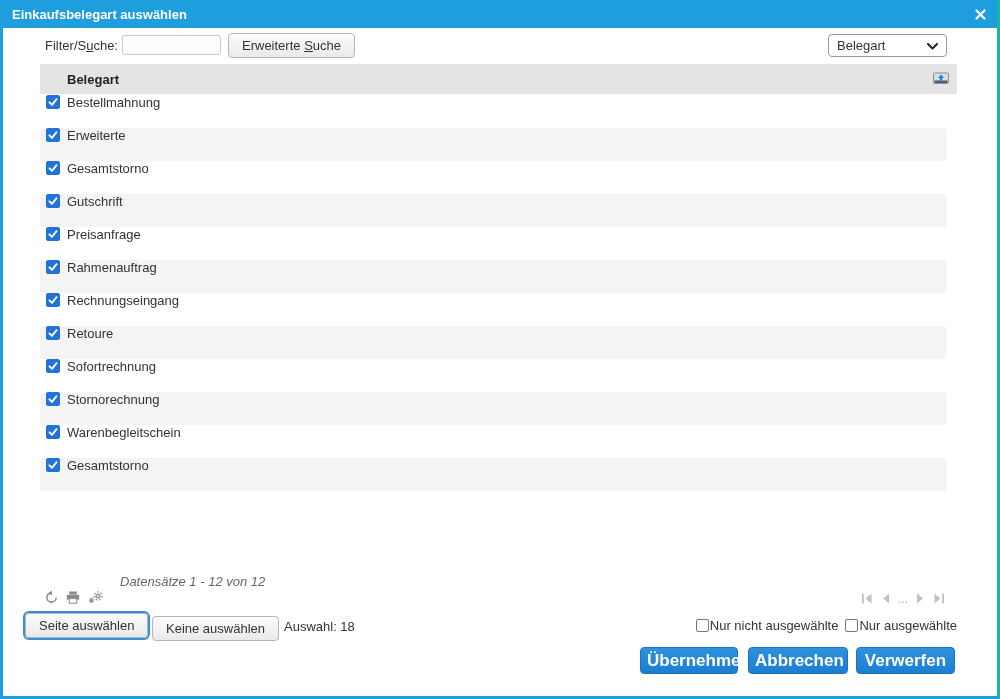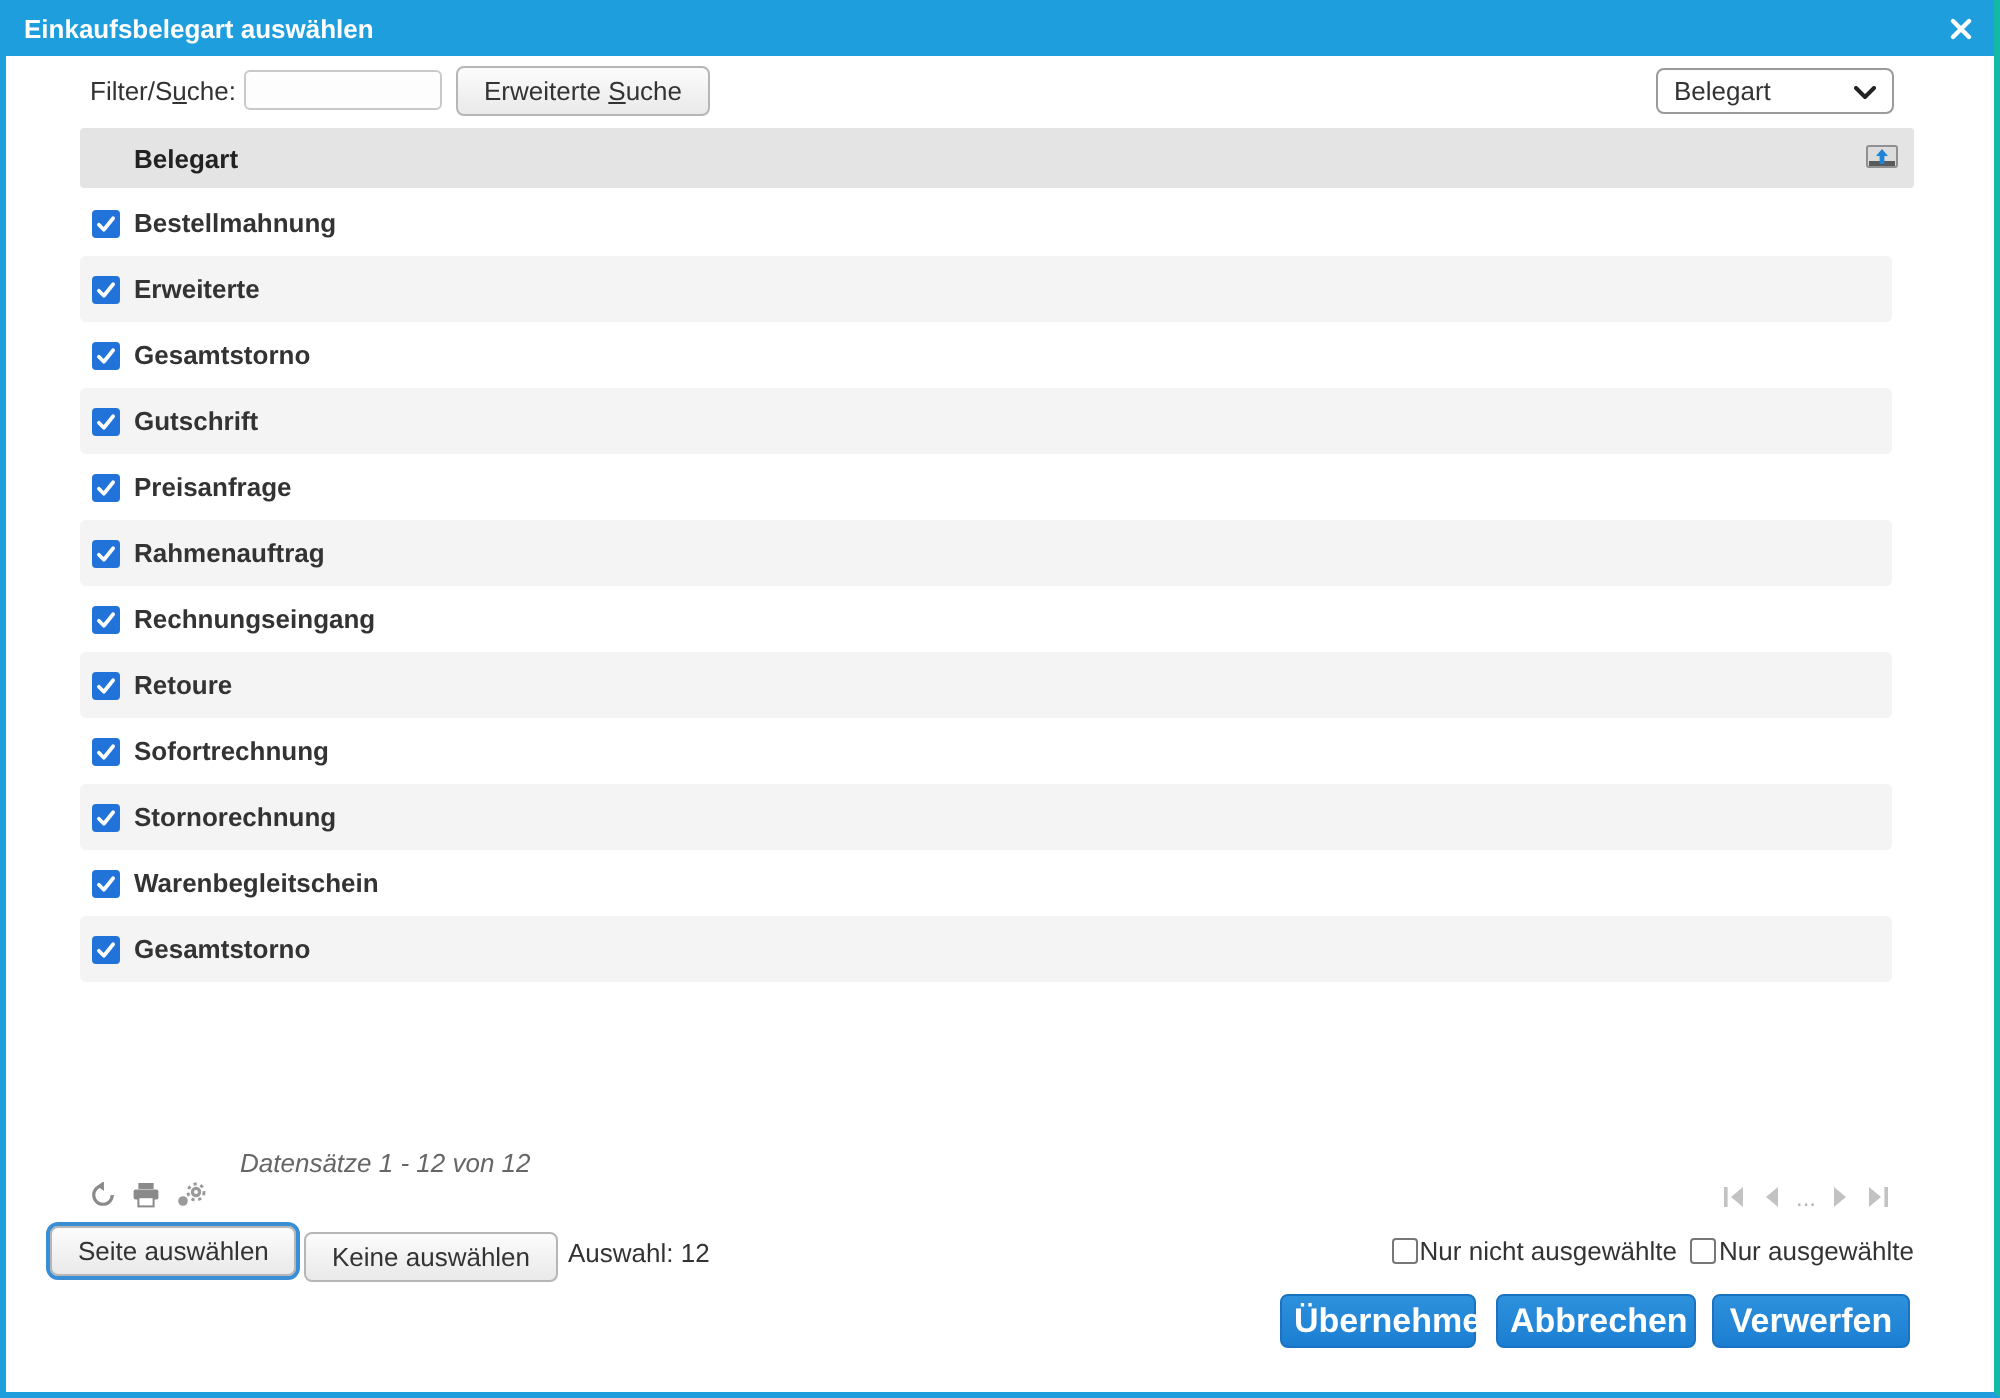--- a/index.html
+++ b/index.html
@@ -43,21 +43,21 @@
 
   
   .table-header {
     position:absolute; left:37px; top:36px; width:917px; height:30px;
     background:#e4e4e4; border-radius:2px; display:flex; align-items:center;
   }
   .table-header .hdr-label { margin-left:27px; font-weight:bold; color:#222; }
   .hdr-icon { position:absolute; right:8px; top:8px; cursor:pointer; }
 
   .rows { position:absolute; left:37px; top:67px; width:906px; }
-  .row { height:33px; display:flex; align-items:center; border-radius:3px; cursor:pointer;font-weight:bold; }
+  .row { height:33px; display:flex; align-items:flex-start; border-radius:3px; cursor:pointer; }
   .row:nth-child(even) { background:#f4f4f4; }
   .checkbox {
     width:14px; height:14px; margin-left:6px; border:1px solid #8a8a8a; border-radius:2px;
     background:#fff; display:inline-flex; align-items:center; justify-content:center; cursor:pointer; flex:none;
   }
   .checkbox svg { display:none; }
   .checkbox.checked { background:#2273d9; border-color:#2273d9; }
   .checkbox.checked svg { display:block; }
   .row-label { margin-left:7px; color:#333; }
 
@@ -276,21 +276,21 @@
       <span class="pg">
         <svg width="12" height="11" viewBox="0 0 12 11">
             <polygon points="1.5,0.5 7.5,5.5 1.5,10.5" fill="#c2c2c2"></polygon>
             <rect x="9.2" y="0.5" width="1.8" height="10" fill="#c2c2c2"></rect>
           </svg>
       </span>
     </div>
 
     <button class="btn-gray btn-select-page">Seite auswählen</button>
     <button class="btn-gray btn-select-none">Keine auswählen</button>
-    <span class="selection-count">Auswahl: 12</span>
+    <span class="selection-count">Auswahl: 18</span>
 
     <div class="only-filters">
       <span class="mini-check"></span>
       <label>Nur nicht ausgewählte</label>
       <span class="gap"></span>
       <span class="mini-check"></span>
       <label>Nur ausgewählte</label>
     </div>
 
     <button class="btn-blue btn-apply">Übernehmen</button>

